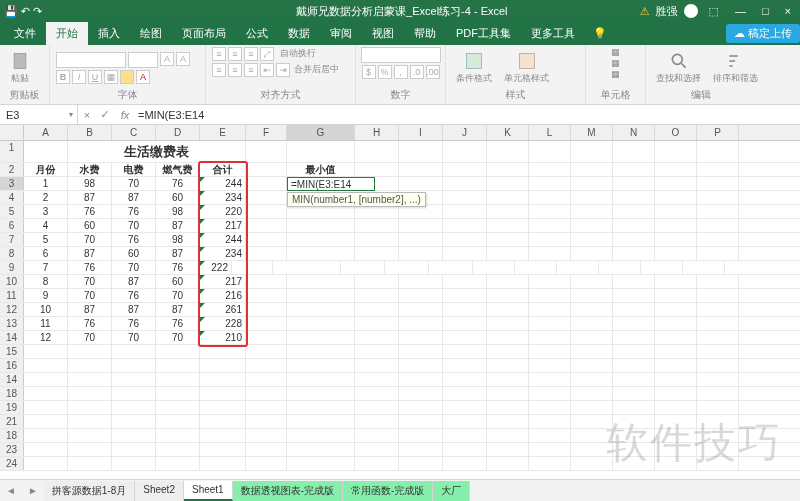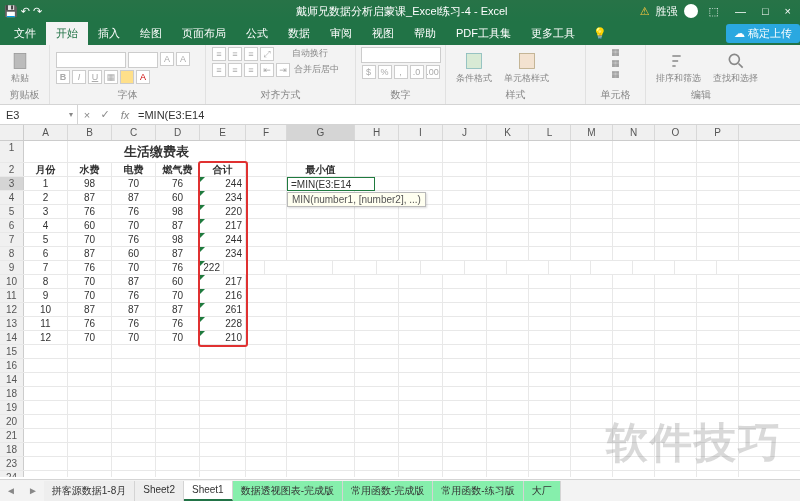--- a/index.html
+++ b/index.html
@@ -54,21 +54,21 @@
 .titlerow .c{line-height:22px}
 .bigtitle{font-weight:700;font-size:13px;text-align:center}
 .redbox{position:absolute;border:2px solid #e03131;border-radius:3px;pointer-events:none}
 .selcell{position:absolute;border:1px solid #1f7a3e;background:#fff;font-size:10px;padding:0 3px;line-height:14px}
 .tooltip{position:absolute;border:1px solid #b9b9b9;background:#fffff0;font-size:10px;padding:1px 4px;color:#555;box-shadow:1px 1px 2px rgba(0,0,0,.15)}
 .sheettabs{height:22px;background:#f3f3f3;border-top:1px solid #d4d4d4;display:flex;align-items:center;font-size:10px;position:absolute;bottom:0;left:0;right:0}
 .nav{padding:0 6px;color:#888}
 .stab{padding:3px 8px;border-right:1px solid #d4d4d4;background:#eee;cursor:pointer;white-space:nowrap}
 .stab.active{background:#fff;border-bottom:2px solid #217346}
 .stab.y{background:#86efac}
-.watermark{position:absolute;right:18px;bottom:30px;font-size:42px;color:rgba(120,120,120,.28);font-weight:700;letter-spacing:2px;pointer-events:none}
+.watermark{position:absolute;right:18px;bottom:30px;font-size:42px;color:rgba(120,120,120,.28);font-weight:400;letter-spacing:2px;pointer-events:none}
 </style>
 </head>
 <body>
 
 <div class="titlebar">
   <div class="left">
     <span>💾</span>
     <span> ↶ </span>
     <span>↷</span>
   </div>
@@ -146,21 +146,21 @@
       </div>
     <div class="label">字体</div>
   </div>
   <div class="rgroup" style="width:150px">
     <div class="body" style="flex-direction:column;align-items:flex-start;gap:2px">
       <div class="fontrow">
           <div class="sq">≡</div>
           <div class="sq">≡</div>
           <div class="sq">≡</div>
           <div class="sq">⤢</div>
-          <span class="tinytxt" style="margin-left:16px">自动换行</span>
+          <span class="tinytxt" style="margin-left:4px">自动换行</span>
         </div>
       <div class="fontrow">
           <div class="sq">≡</div>
           <div class="sq">≡</div>
           <div class="sq">≡</div>
           <div class="sq">⇤</div>
           <div class="sq">⇥</div>
           <span class="tinytxt" style="margin-left:2px">合并后居中</span>
         </div>
     </div>
@@ -201,30 +201,30 @@
       <span>▦</span>
       <span>▦</span>
       <span>▦</span>
     </div>
     <div class="label">单元格</div>
   </div>
   <div class="rgroup" style="width:110px;border-right:none">
     <div class="body">
       <div class="iconstack">
           <svg viewBox="0 0 24 24">
-            <path d="M4 6h10M4 12h7M4 18h4" stroke="#888" stroke-width="2"></path>
-          </svg>
-          <span class="tinytxt">排序和筛选</span>
-        </div>
-      <div class="iconstack">
-          <svg viewBox="0 0 24 24">
             <circle cx="10" cy="10" r="6" fill="none" stroke="#888" stroke-width="2"></circle>
             <path d="M15 15l5 5" stroke="#888" stroke-width="2"></path>
           </svg>
           <span class="tinytxt">查找和选择</span>
+        </div>
+      <div class="iconstack">
+          <svg viewBox="0 0 24 24">
+            <path d="M4 6h10M4 12h7M4 18h4" stroke="#888" stroke-width="2"></path>
+          </svg>
+          <span class="tinytxt">排序和筛选</span>
         </div>
     </div>
     <div class="label">编辑</div>
   </div>
 </div>
 
 <div class="namebox">
   <div class="cell">
       <span>E3</span>
       <span class="dd">▾</span>
@@ -404,21 +404,21 @@
         <div class="c " style="width: 42px;"></div>
         <div class="c " style="width: 42px;"></div>
         <div class="c " style="width: 42px;"></div>
       </div>
       <div class="row">
         <div class="rh">9</div>
         <div class="c ctr" style="width: 44px;">7</div>
         <div class="c ctr" style="width: 44px;">76</div>
         <div class="c ctr" style="width: 44px;">70</div>
         <div class="c ctr" style="width: 44px;">76</div>
-        <div class="c rt tri" style="width: 24px;">222</div>
+        <div class="c rt tri" style="width: 32px;">222</div>
         <div class="c " style="width: 41px;"></div>
         <div class="c " style="width: 68px;"></div>
         <div class="c " style="width: 44px;"></div>
         <div class="c " style="width: 44px;"></div>
         <div class="c " style="width: 44px;"></div>
         <div class="c " style="width: 42px;"></div>
         <div class="c " style="width: 42px;"></div>
         <div class="c " style="width: 42px;"></div>
         <div class="c " style="width: 42px;"></div>
         <div class="c " style="width: 42px;"></div>
@@ -590,39 +590,20 @@
         <div class="c " style="width: 44px;"></div>
         <div class="c " style="width: 42px;"></div>
         <div class="c " style="width: 42px;"></div>
         <div class="c " style="width: 42px;"></div>
         <div class="c " style="width: 42px;"></div>
         <div class="c " style="width: 42px;"></div>
         <div class="c " style="width: 42px;"></div>
       </div>
       <div class="row">
         <div class="rh">19</div>
-        <div class="c " style="width: 44px;"></div>
-        <div class="c " style="width: 44px;"></div>
-        <div class="c " style="width: 44px;"></div>
-        <div class="c " style="width: 44px;"></div>
-        <div class="c " style="width: 46px;"></div>
-        <div class="c " style="width: 41px;"></div>
-        <div class="c " style="width: 68px;"></div>
-        <div class="c " style="width: 44px;"></div>
-        <div class="c " style="width: 44px;"></div>
-        <div class="c " style="width: 44px;"></div>
-        <div class="c " style="width: 42px;"></div>
-        <div class="c " style="width: 42px;"></div>
-        <div class="c " style="width: 42px;"></div>
-        <div class="c " style="width: 42px;"></div>
-        <div class="c " style="width: 42px;"></div>
-        <div class="c " style="width: 42px;"></div>
-      </div>
-      <div class="row">
-        <div class="rh">20</div>
         <div class="c " style="width: 44px;"></div>
         <div class="c " style="width: 44px;"></div>
         <div class="c " style="width: 44px;"></div>
         <div class="c " style="width: 44px;"></div>
         <div class="c " style="width: 46px;"></div>
         <div class="c " style="width: 41px;"></div>
         <div class="c " style="width: 68px;"></div>
         <div class="c " style="width: 44px;"></div>
         <div class="c " style="width: 44px;"></div>
         <div class="c " style="width: 44px;"></div>
@@ -719,16 +700,15 @@
 
 <div class="sheettabs">
   <div class="nav">◄</div>
   <div class="nav">►</div>
   <div id="stabs" style="display:flex;overflow:hidden">
       <div class="stab">拼客源数据1-8月</div>
       <div class="stab">Sheet2</div>
       <div class="stab active">Sheet1</div>
       <div class="stab y">数据透视图表-完成版</div>
       <div class="stab y">常用函数-完成版</div>
-      <div class="stab y">常用函数-练习版</div>
       <div class="stab y">大厂</div>
     </div>
 </div>
 
 </body></html>

